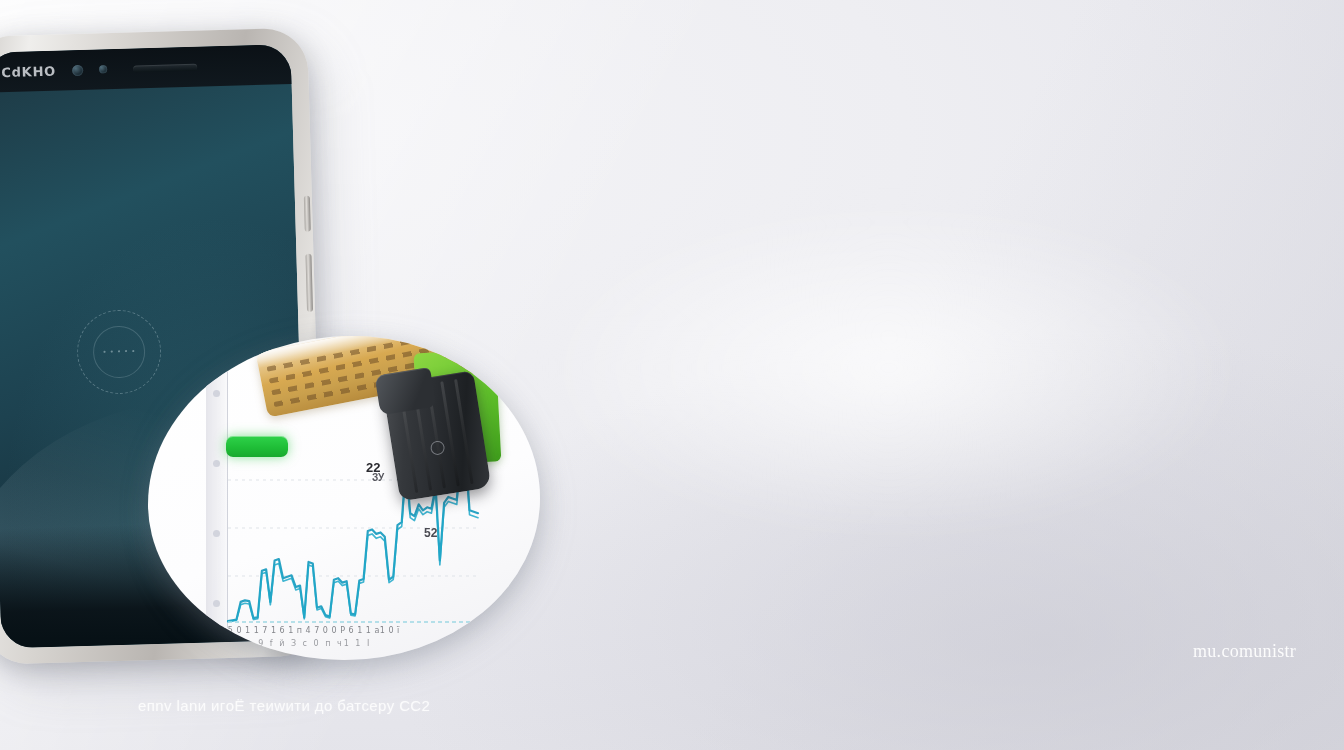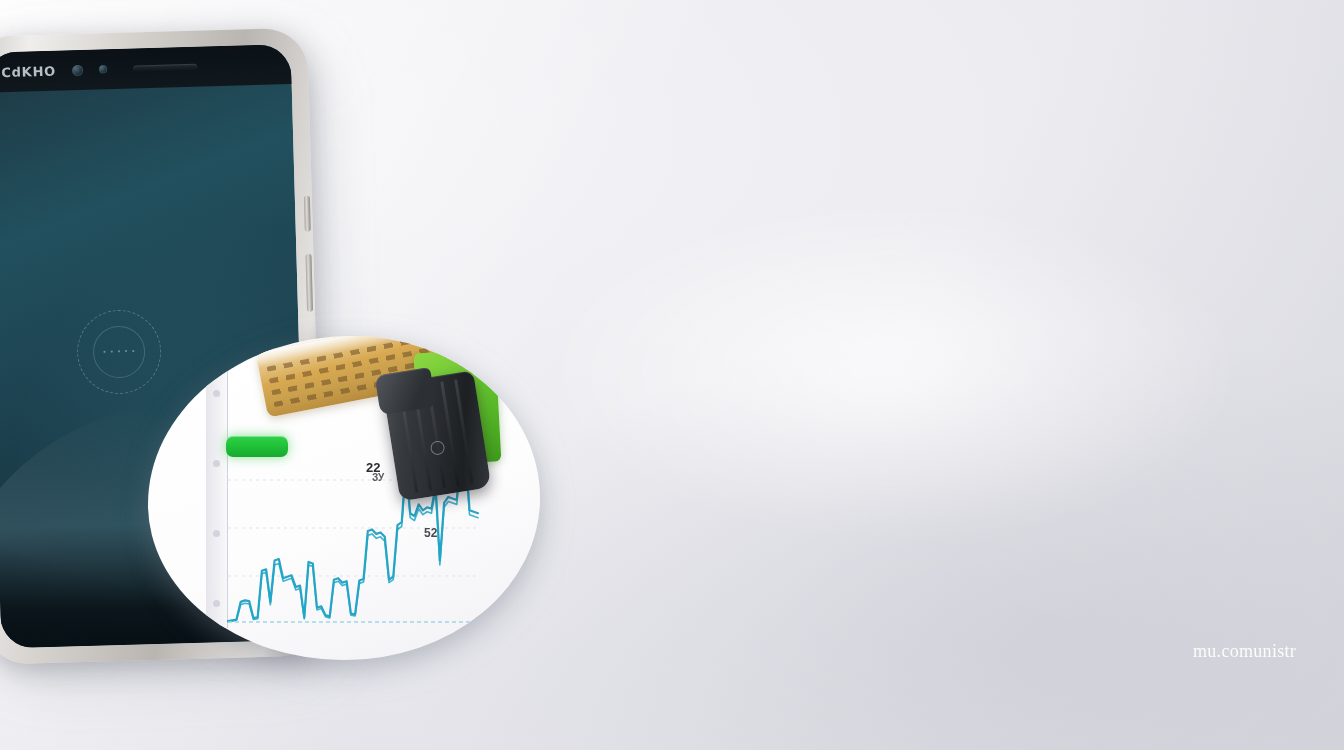--- a/index.html
+++ b/index.html
@@ -397,34 +397,39 @@
             <path id="series-main" class="series-line" d="M0.00 189.05 L4.24 188.31 L8.47 187.57 L12.71 169.85 L16.95 168.37 L21.19 169.11 L25.42 186.09 L29.66 185.35 L33.90 138.83 L38.14 137.35 L42.37 169.85 L46.61 128.49 L50.85 127.02 L55.08 146.22 L59.32 144.74 L63.56 143.26 L67.80 155.08 L72.03 153.60 L76.27 185.35 L80.51 129.97 L84.75 131.45 L88.98 175.75 L93.22 174.28 L97.46 183.14 L101.69 184.62 L105.93 147.69 L110.17 146.22 L114.41 150.65 L118.64 149.17 L122.88 181.66 L127.12 182.40 L131.36 148.43 L135.59 146.95 L139.83 98.95 L144.07 97.48 L148.31 101.91 L152.54 100.43 L156.78 104.86 L161.02 147.69 L165.25 144.74 L169.49 93.05 L173.73 90.09 L177.97 31.02 L182.20 81.23 L186.44 84.18 L190.68 72.37 L194.92 78.28 L199.15 75.32 L203.39 76.80 L207.63 54.65 L211.86 128.49 L216.10 70.89 L220.34 64.98 L224.58 66.46 L228.81 67.94 L233.05 13.29 L237.29 16.25 L241.53 78.28 L245.76 79.75 L250.00 81.23" stroke="#2aa3c4"></path>
             <path id="series-alt" class="series-line alt" d="M0.00 189.78 L4.24 189.05 L8.47 188.31 L12.71 172.80 L16.95 171.32 L21.19 172.06 L25.42 187.57 L29.66 186.83 L33.90 141.78 L38.14 140.31 L42.37 172.80 L46.61 132.92 L50.85 131.45 L55.08 149.17 L59.32 147.69 L63.56 146.22 L67.80 158.03 L72.03 156.55 L76.27 186.83 L80.51 132.92 L84.75 134.40 L88.98 177.97 L93.22 176.49 L97.46 184.62 L101.69 186.09 L105.93 150.65 L110.17 149.17 L114.41 153.60 L118.64 152.12 L122.88 183.14 L127.12 183.88 L131.36 151.38 L135.59 149.91 L139.83 103.38 L144.07 101.91 L148.31 106.34 L152.54 104.86 L156.78 109.29 L161.02 150.65 L165.25 147.69 L169.49 97.48 L173.73 94.52 L177.97 36.92 L182.20 85.66 L186.44 88.62 L190.68 76.80 L194.92 82.71 L199.15 79.75 L203.39 81.23 L207.63 59.08 L211.86 132.92 L216.10 75.32 L220.34 69.42 L224.58 70.89 L228.81 72.37 L233.05 19.20 L237.29 22.15 L241.53 82.71 L245.76 84.18 L250.00 85.66" stroke="#1fa8c9"></path>
             <line class="baseline" x1="0" y1="190" x2="250" y2="190"></line>
           </svg>
         </div>
 
         <div class="anno a1">22</div>
         <div class="anno a2">ЗУ</div>
         <div class="anno a3">52</div>
 
+        <div class="axis-ticks">
+          <div>้0   4 5 0 1 1 7 1 6 1 п  4 7 0  0 Р 6 1 1  а1 0 ї</div>
+          <div class="row2">ѕ а 9 f й            З с 0 п ч1  1 І</div>
+        </div>
 
         <div class="adapter">
           <div class="green-back"></div>
           <div class="body">
             <span class="rib" style="left:16px"></span>
             <span class="rib" style="left:30px"></span>
             <span class="rib" style="left:44px"></span>
             <span class="rib" style="left:58px"></span>
             <span class="rib" style="left:72px"></span>
             <div class="logo-mark"></div>
           </div>
           <div class="cap"></div>
         </div>
 
       </div>
     </div>
   </div>
 
 
+  <div id="caption-bl">епnv  lanи игoЁ тeиwити до батсеру СС2</div>
   <div id="wordmark-br">mu.comunistr</div>
 
 </div>
 
 </body></html>

